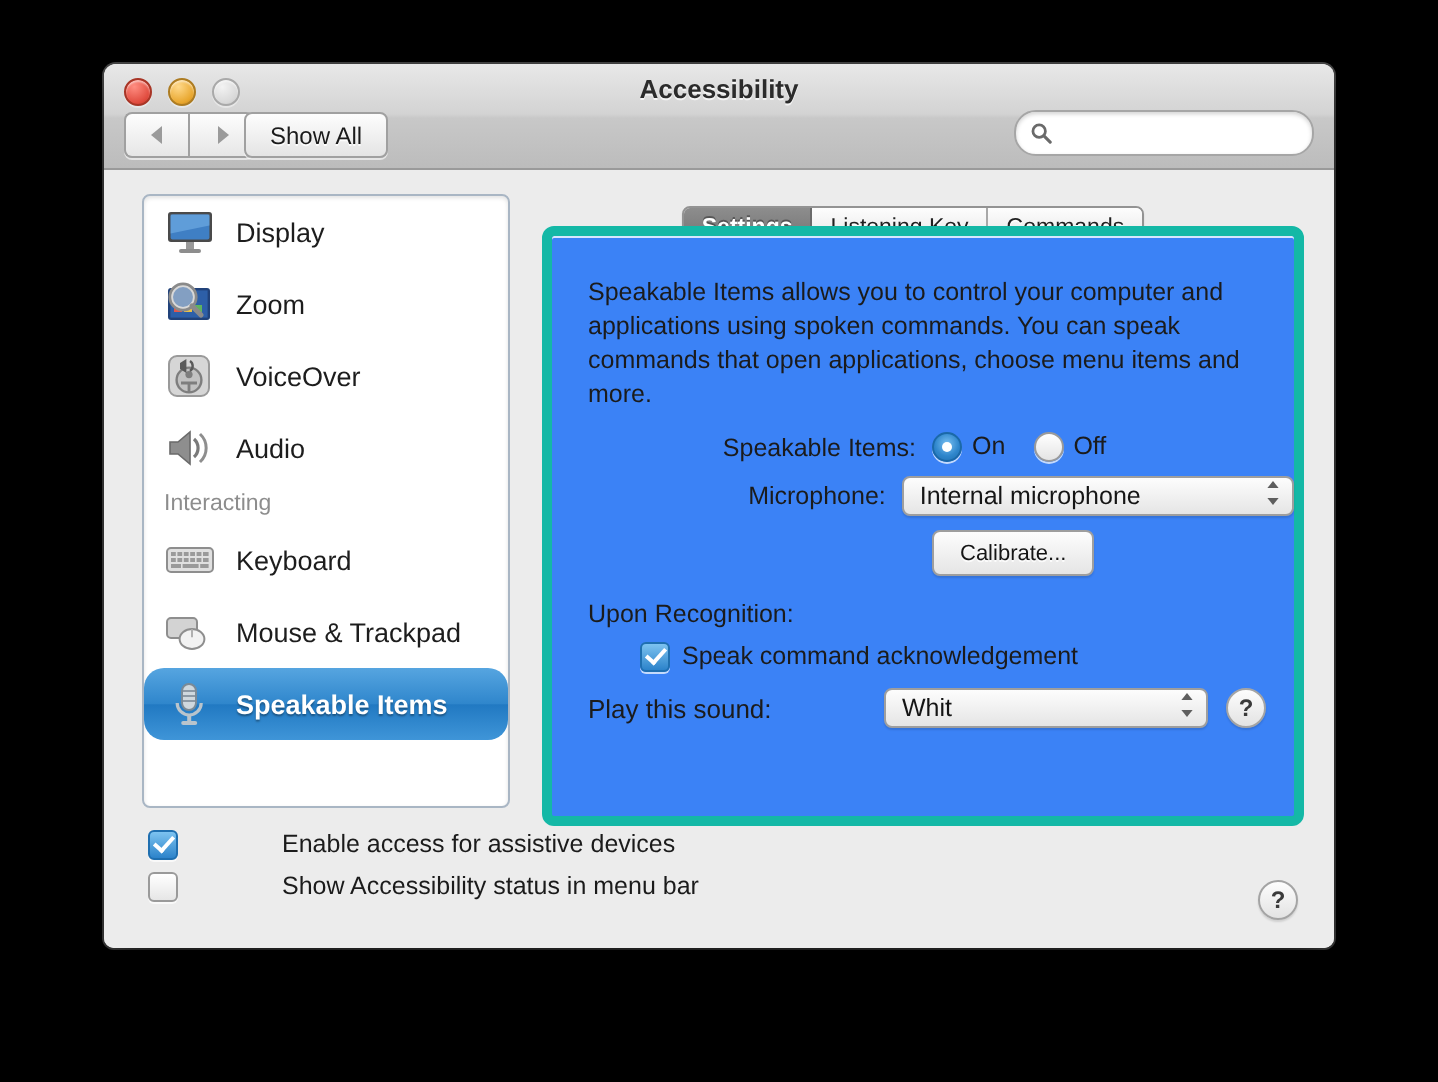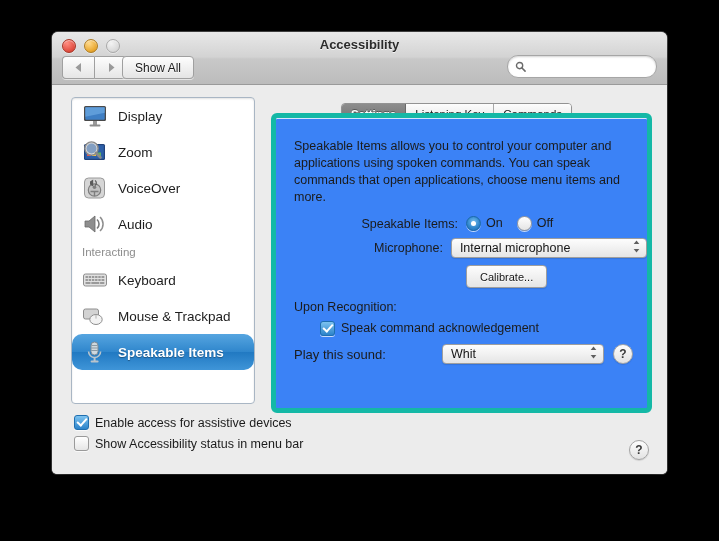--- a/index.html
+++ b/index.html
@@ -337,21 +337,21 @@
     background: linear-gradient(to bottom, #fdfdfd, #e3e3e3);
     box-shadow: 0 1px 1px rgba(0,0,0,0.12);
     display: flex; align-items: center; justify-content: center;
     font-size: 12px;
     font-weight: bold;
     color: #3a3a3a;
   }
 
   
   .bottom-checks { position: absolute; left: 22px; top: 330px; }
-  .bottom-checks .row2 { display: flex; align-items: center; margin-bottom: 6px; }
+  .bottom-checks .row2 { display: flex; align-items: flex-start; margin-bottom: 6px; gap: 46px; }
   .bottom-help { position: absolute; right: 18px; top: 355px; }
 </style>
 </head>
 <body>
 
 <div id="screen">
 
   <div id="window">
 
     <div class="titlebar">

